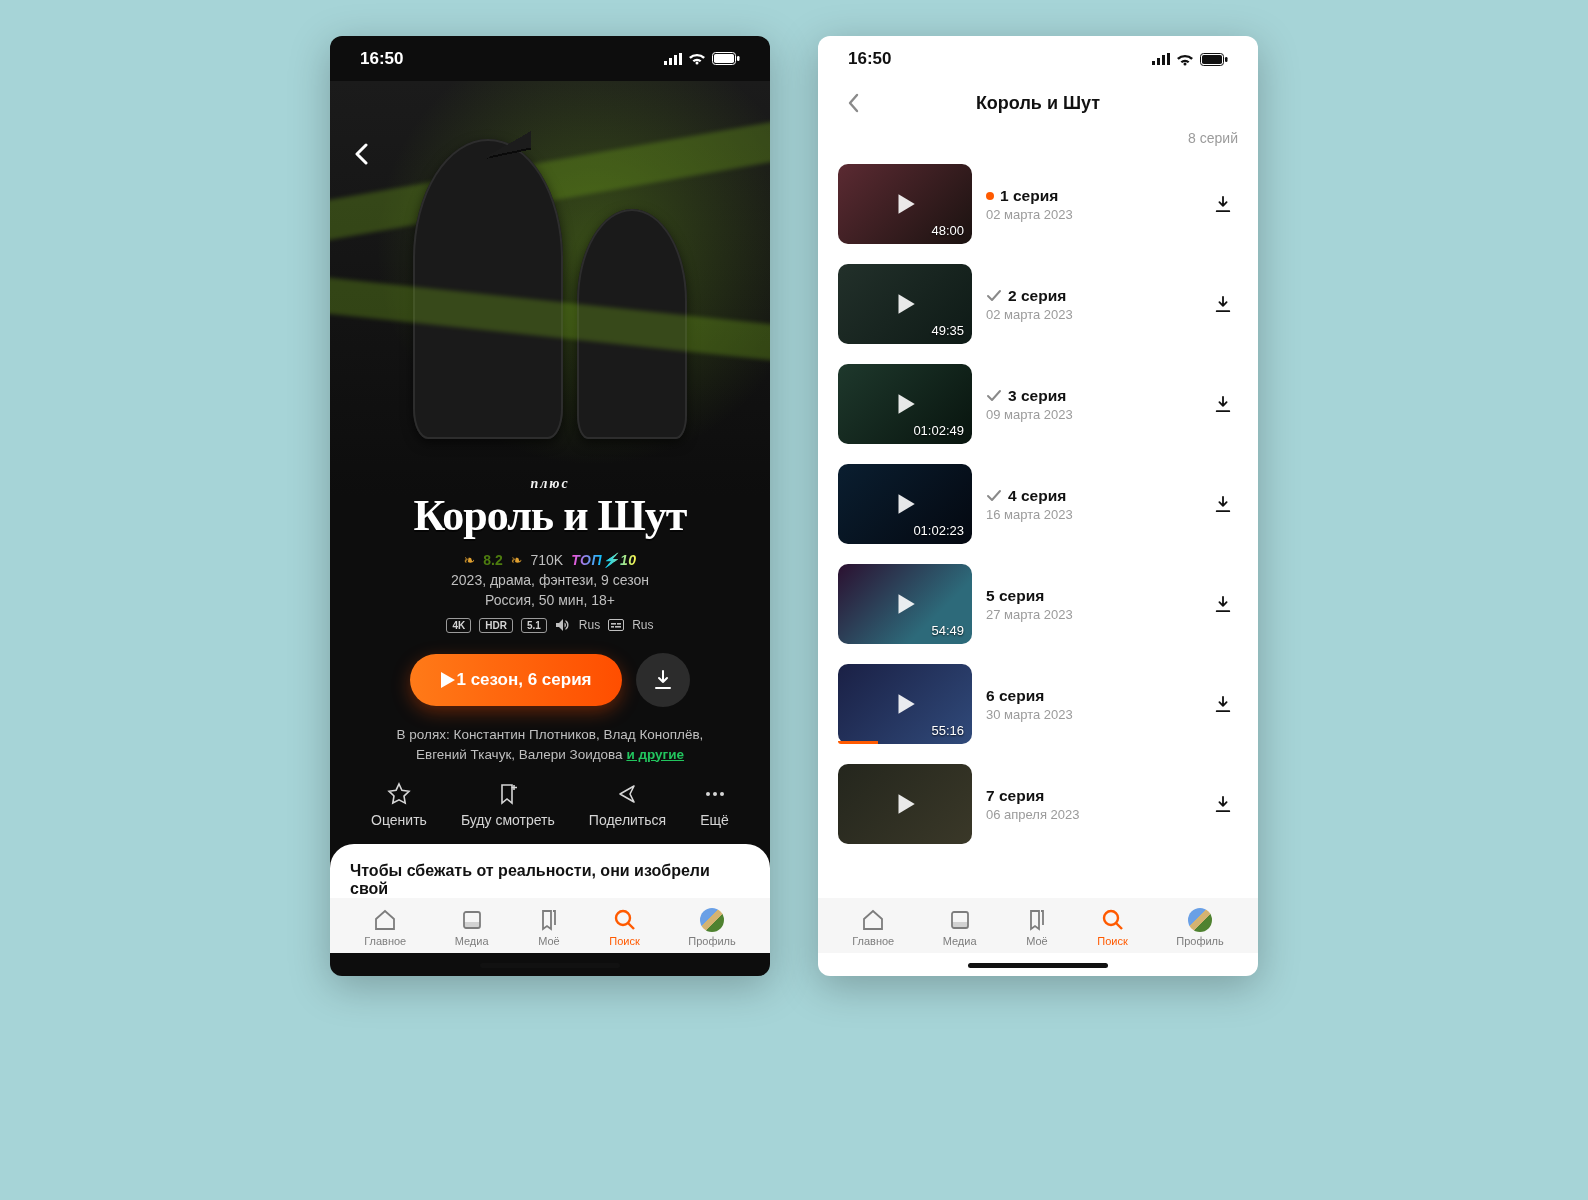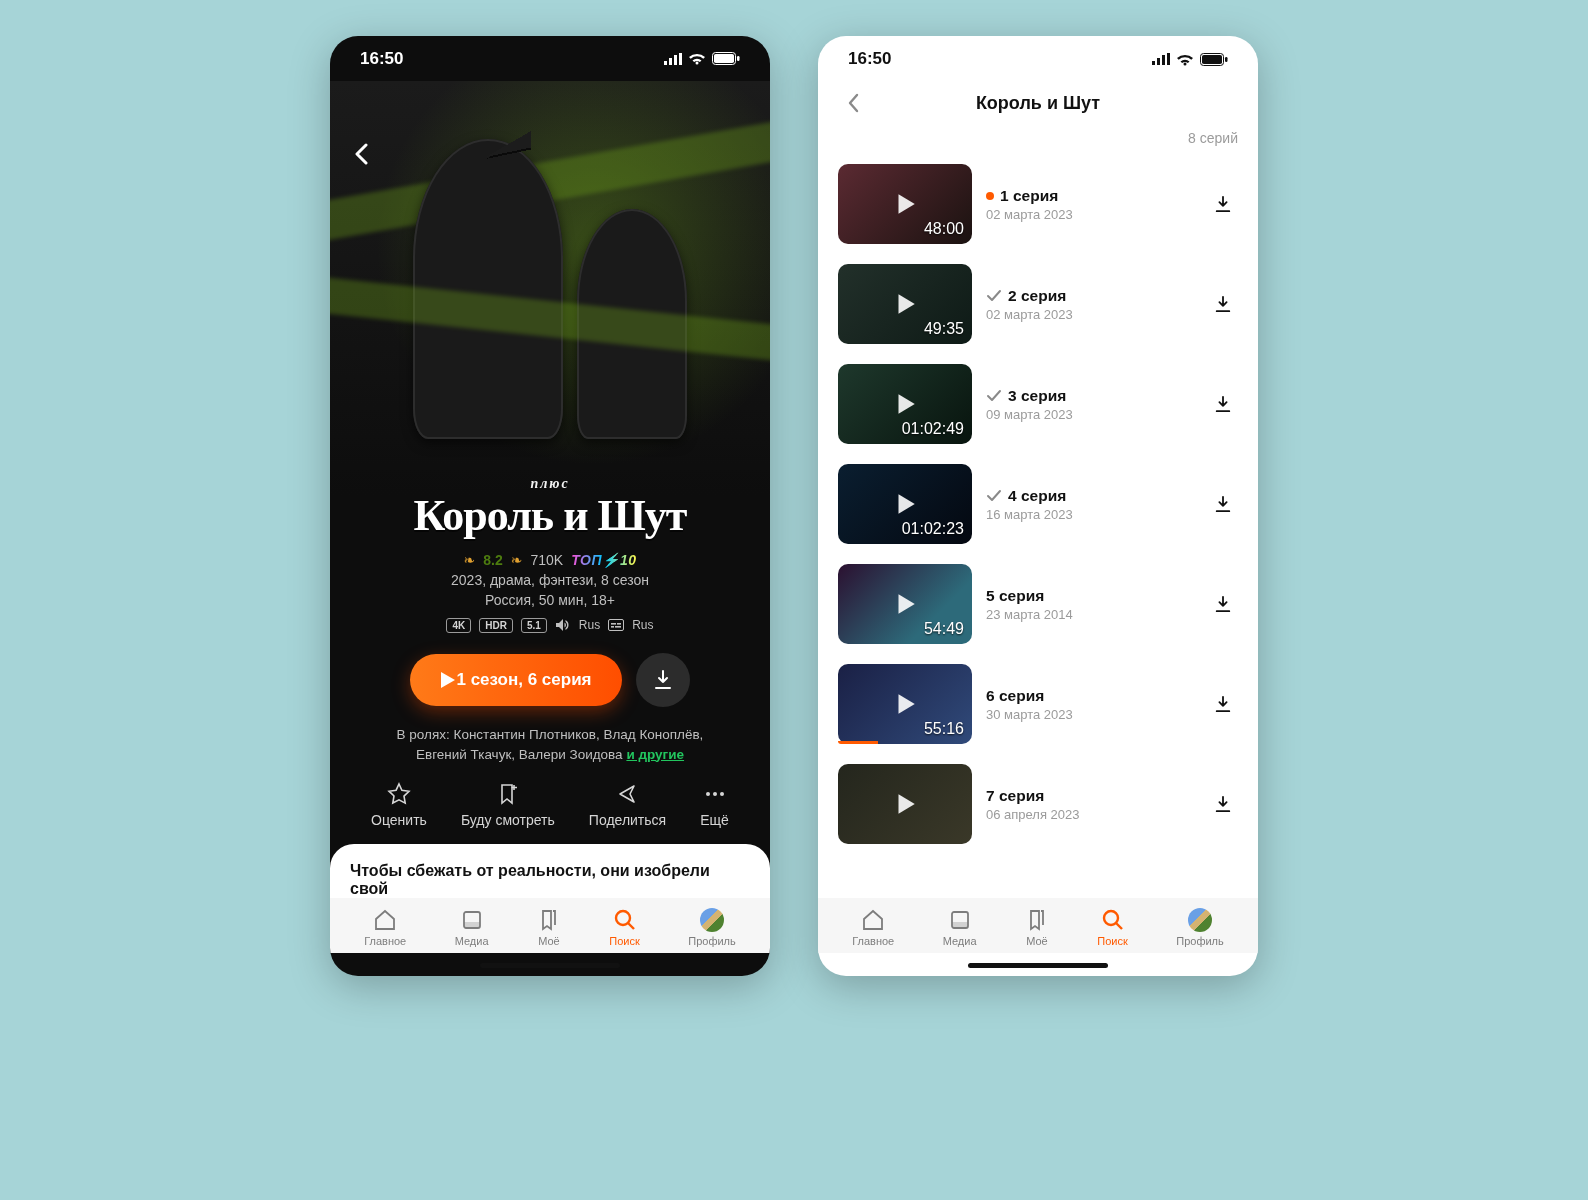--- a/index.html
+++ b/index.html
@@ -9,21 +9,21 @@
     height: 1200px;
     font-family: -apple-system, "Helvetica Neue", Arial, sans-serif;
     display: flex;
     gap: 48px;
     padding: 36px 200px;
     justify-content: center;
   }
   .phone {
     width: 440px;
     height: 940px;
-    border-radius: 28px;
+    border-radius: 12px;
     overflow: hidden;
     box-shadow: 0 10px 40px rgba(0,0,0,0.25);
     position: relative;
     display: flex;
     flex-direction: column;
   }
   .dark-phone { background: #0d0d0d; color: #fff; }
   .light-phone { background: #fff; color: #111; }
 
   
@@ -161,21 +161,21 @@
     display:flex; align-items:center; justify-content:center;
   }
   .thumb.t1{background:linear-gradient(135deg,#5b2a32,#1a1210);}
   .thumb.t2{background:linear-gradient(135deg,#22302a,#0e1a16);}
   .thumb.t3{background:linear-gradient(135deg,#1e382c,#08140e);}
   .thumb.t4{background:linear-gradient(135deg,#0a1e30,#040810);}
   .thumb.t5{background:linear-gradient(135deg,#2b1030,#2d6a7a 70%);}
   .thumb.t6{background:linear-gradient(135deg,#1a2045,#304a7a);}
   .thumb.t7{background:linear-gradient(135deg,#24261d,#3a3828);}
   .thumb .dur {
-    position:absolute; right:8px; bottom:6px; color:#fff; font-size:16px;
+    position:absolute; right:8px; bottom:6px; color:#fff; font-size:13px;
     text-shadow:0 1px 2px rgba(0,0,0,0.8);
   }
   .thumb .progress { position:absolute; left:0; bottom:0; height:3px; background:#ff5a00; border-bottom-left-radius:10px; }
   .thumb svg { width:26px; height:26px; opacity:0.9; }
 
   .ep-info { flex:1; }
   .ep-title-row { display:flex; align-items:center; gap:6px; font-size:15.5px; font-weight:700; color:#111; }
   .ep-title-row .dot { width:8px; height:8px; border-radius:50%; background:#ff5a00; }
   .ep-title-row svg.check { width:16px; height:16px; color:#8a8a8a; }
   .ep-date { color:#9b9b9b; font-size:13px; margin-top:2px; }
@@ -223,21 +223,21 @@
     <div class="show-title">Король и Шут</div>
 
     <div class="rating-row">
       <span class="laurel">❧</span>
       <span class="rating-val">8.2</span>
       <span class="laurel">❧</span>
       <span class="rating-count">710K</span>
       <span class="top10">ТОП⚡10</span>
     </div>
 
-    <div class="meta-line">2023, драма, фэнтези, 8 сезон</div>
+    <div class="meta-line">2023, драма, фэнтези, 9 сезон</div>
     <div class="meta-line">Россия, 50 мин, 18+</div>
 
     <div class="tech-row">
       <span class="tech-badge">4K</span>
       <span class="tech-badge">HDR</span>
       <span class="tech-badge">5.1</span>
       <svg width="16" height="14" viewBox="0 0 16 14">
           <path d="M1 5h3l4-4v12l-4-4H1V5zm10 2a3 3 0 00-1.5-2.6v5.2A3 3 0 0011 7zm2.5 0a5.5 5.5 0 00-3-4.9v1.7a4 4 0 010 6.4v1.7a5.5 5.5 0 003-4.9z" fill="currentColor"></path>
         </svg>
       <span>Rus</span>
@@ -461,21 +461,21 @@
     <div class="thumb t5">
       <svg viewBox="0 0 24 24">
             <path d="M6 3l15 9-15 9V3z" fill="#fff"></path>
           </svg>
       <span class="dur">54:49</span>
     </div>
     <div class="ep-info">
       <div class="ep-title-row">
             <span>5 серия</span>
           </div>
-      <div class="ep-date">23 марта 2014</div>
+      <div class="ep-date">27 марта 2023</div>
     </div>
     <div class="ep-dl">
       <svg viewBox="0 0 18 20">
             <path d="M9 2v10m0 0l-4-4m4 4l4-4M2 18h14" stroke="currentColor" stroke-width="2" fill="none" stroke-linecap="round"></path>
           </svg>
     </div>
       </div>
       <div class="ep">
     <div class="thumb t6">
       <svg viewBox="0 0 24 24">

